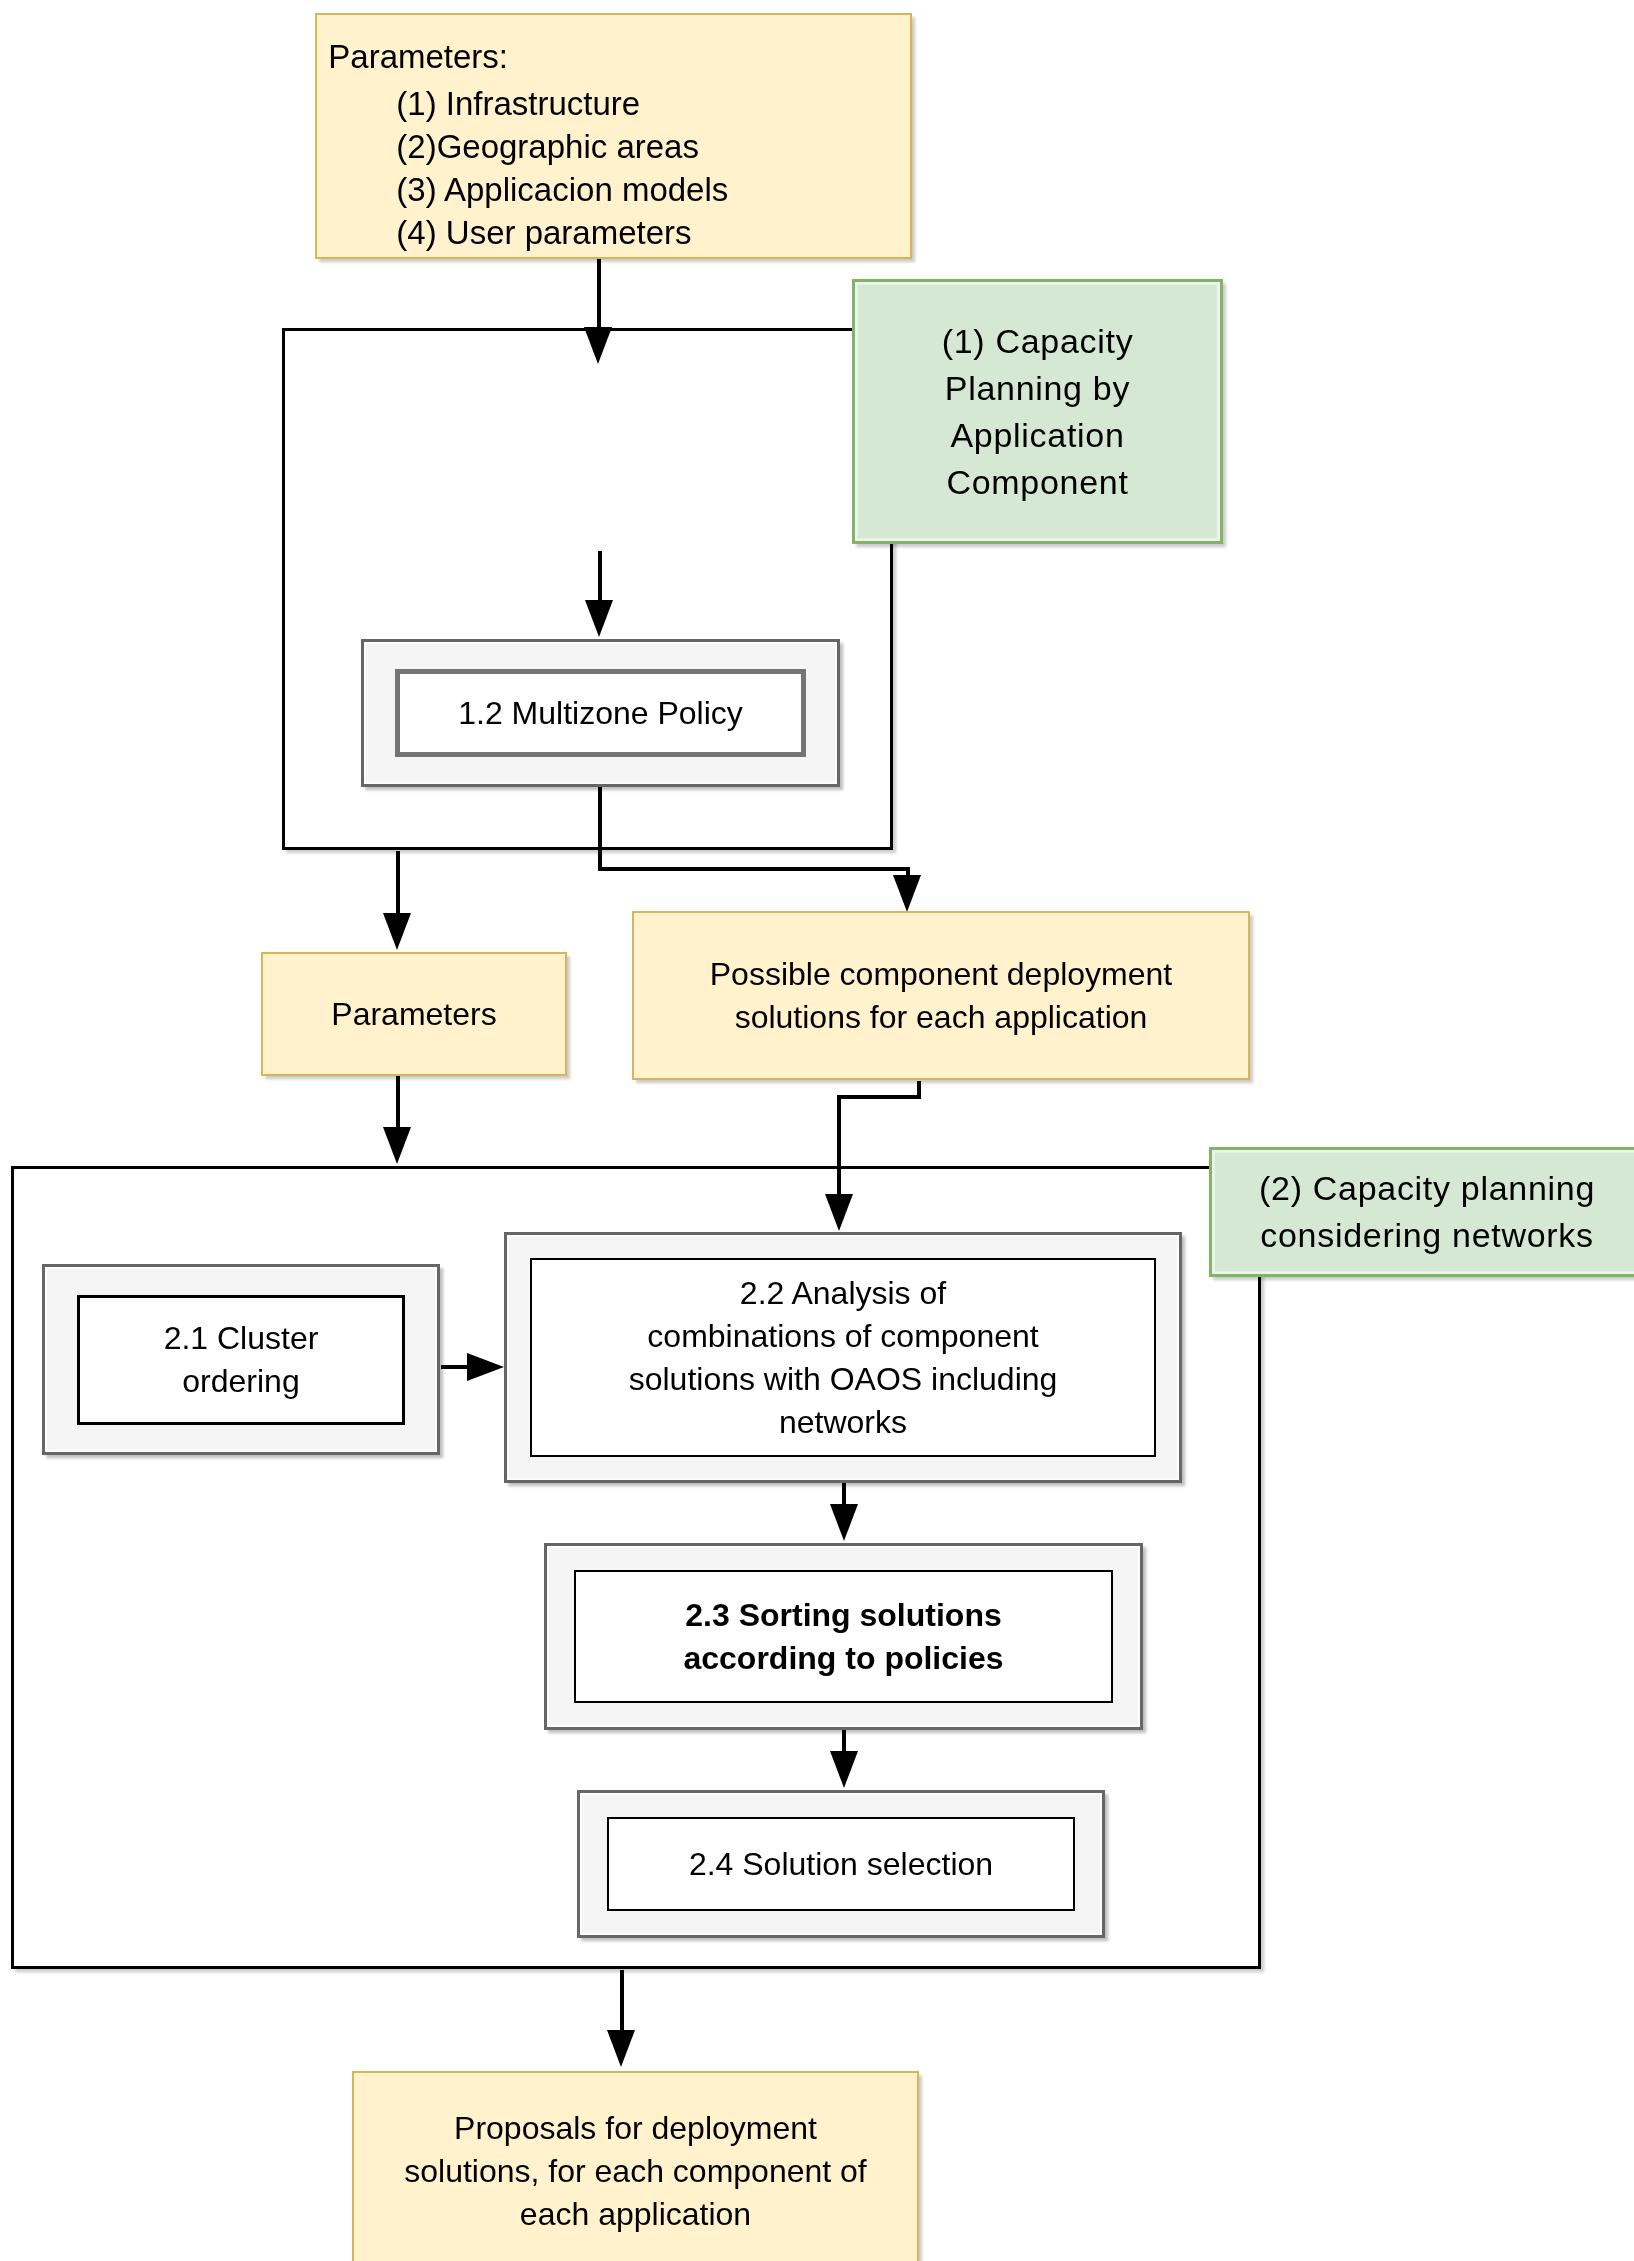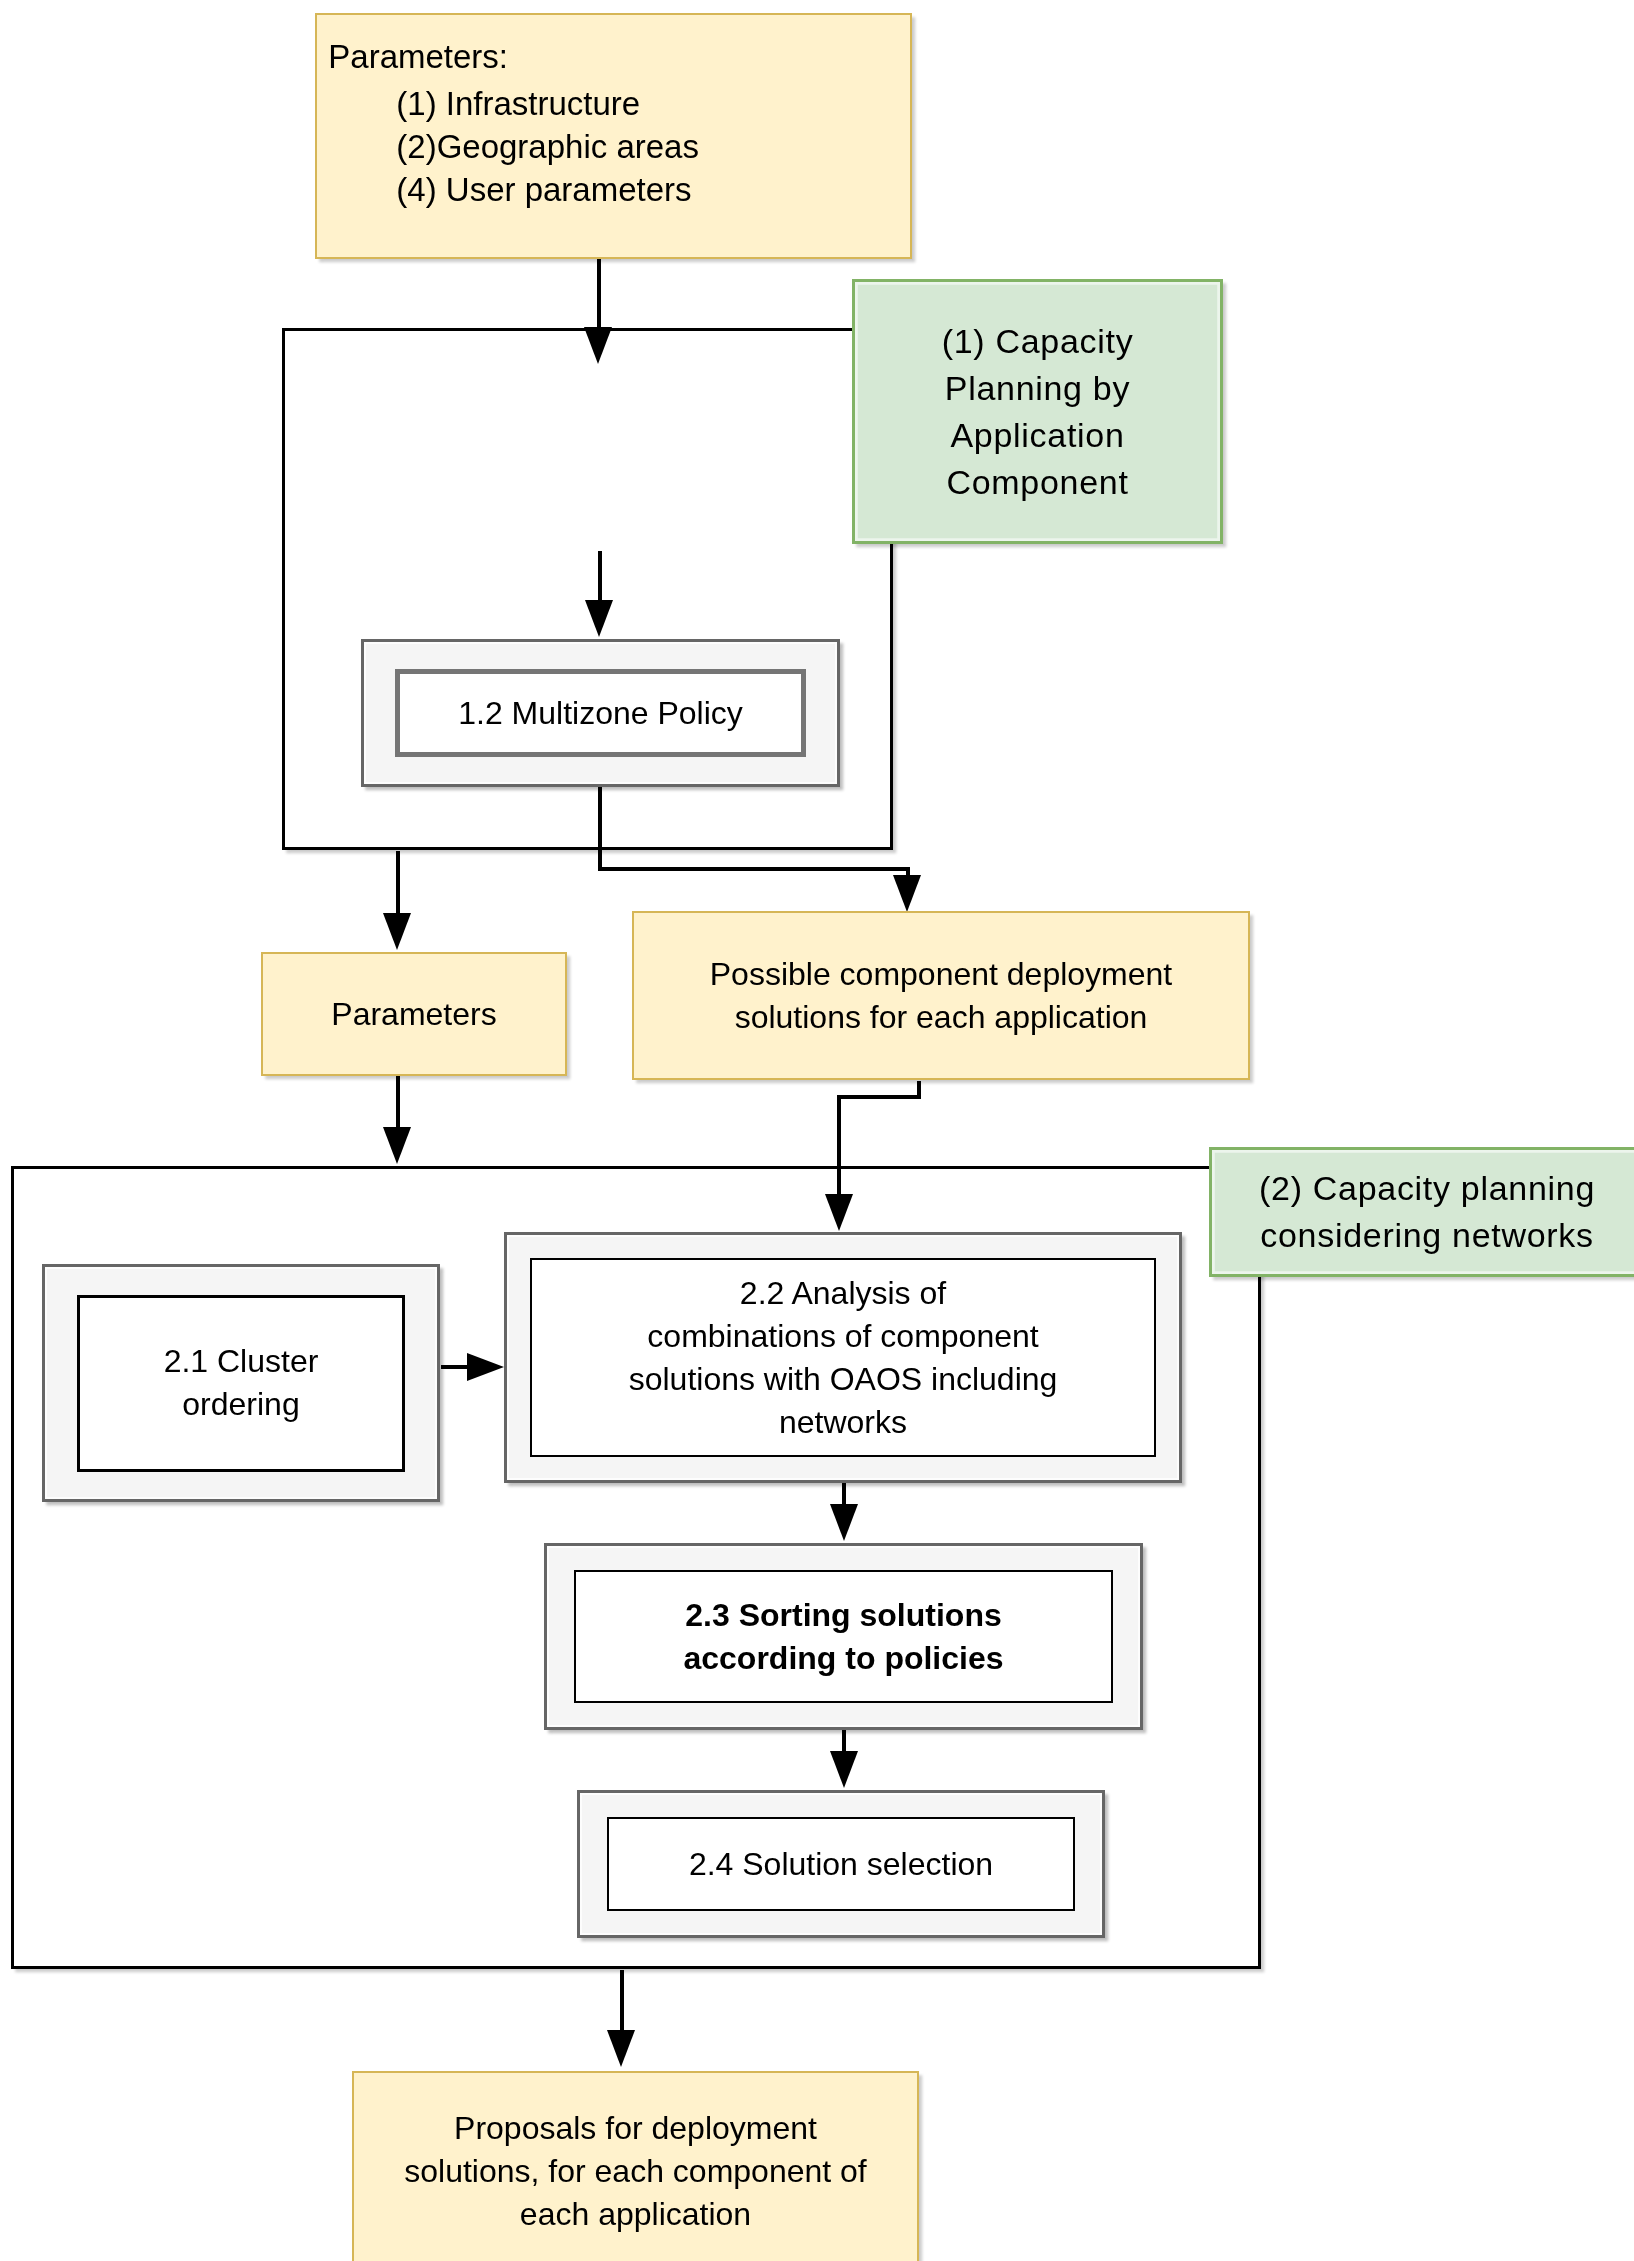--- a/index.html
+++ b/index.html
@@ -99,20 +99,21 @@
   <div class="vline" style="left:842px;top:1730px;height:27px;"></div>
   <div class="head-down" style="left:830px;top:1751px;"></div>
 
   <div class="vline" style="left:620px;top:1970px;height:65px;"></div>
   <div class="head-down" style="left:607px;top:2030px;"></div>
 
   <div class="node yellow input-box" style="left:300px;top:12.7px;width:597px;height:246px;">
     <div class="input-title">Parameters:</div>
     <div class="input-item">(1) Infrastructure</div>
     <div class="input-item">(2)Geographic areas</div>
+    <div class="input-item">(3) Applicacion models</div>
     <div class="input-item">(4) User parameters</div>
   </div>
 
   <div class="node green" style="left:837px;top:279px;width:371px;height:265px;">(1) Capacity
 Planning by
 Application
 Component</div>
 
 
   <div class="gray-outer" style="left:361px;top:639px;width:479px;height:148px;">
@@ -120,21 +121,21 @@
   </div>
 
   <div class="node yellow" style="left:617px;top:911px;width:618px;height:169px;">Possible component deployment
 solutions for each application</div>
 
   <div class="node yellow" style="left:246px;top:952px;width:306px;height:124px;">Parameters</div>
 
   <div class="node green" style="left:1194px;top:1147px;width:436px;height:130px;">(2) Capacity planning
 considering networks</div>
 
-  <div class="gray-outer" style="left:42px;top:1264px;width:398px;height:238px;">
+  <div class="gray-outer" style="left:42px;top:1264px;width:398px;height:191px;">
     <div class="inner thick-black" style="inset:27.5px 32px;">2.1 Cluster
 ordering</div>
   </div>
 
   <div class="gray-outer" style="left:504px;top:1232px;width:678px;height:251px;">
     <div class="inner" style="inset:22.6px;">2.2 Analysis of
 combinations of component
 solutions with OAOS including
 networks</div>
   </div>

